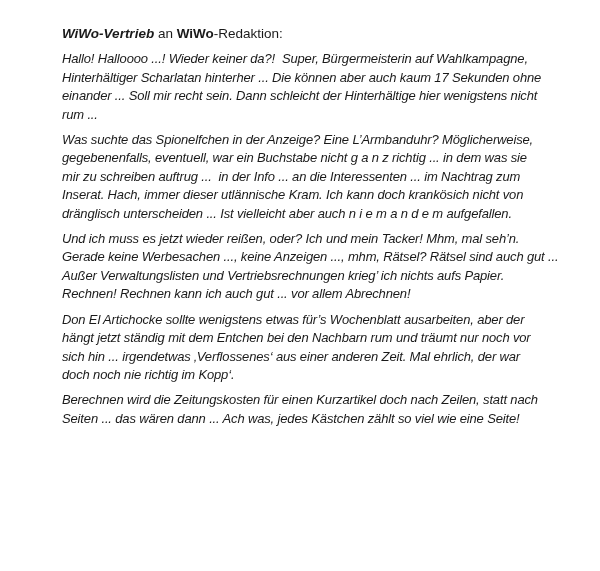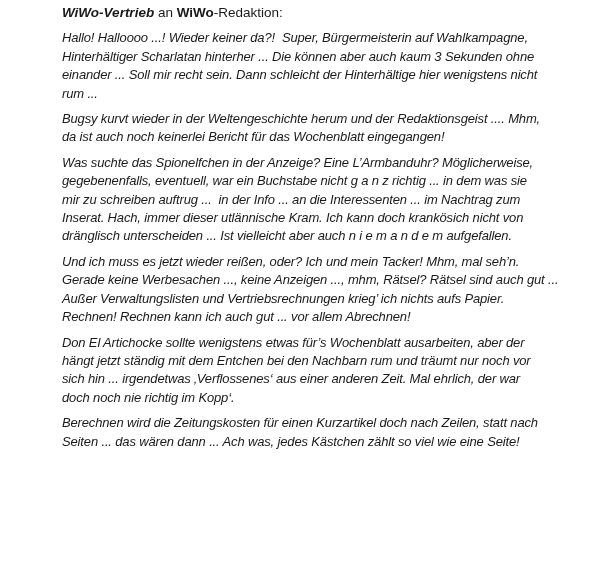--- a/index.html
+++ b/index.html
@@ -5,21 +5,21 @@
   html, body {
     margin: 0;
     padding: 0;
     background: #ffffff;
   }
   .page {
     position: relative;
     width: 600px;
     height: 571px;
     box-sizing: border-box;
-    padding: 4px 40px 0 62px;
+    padding: 25px 40px 0 62px;
     background: #ffffff;
     color: #1a1a1a;
     font-family: "Liberation Sans", sans-serif;
     overflow: hidden;
   }
   .memo-header {
     font-size: 13.5px;
     line-height: 18.4px;
     margin: 0 0 7px 0;
     white-space: pre;
@@ -41,25 +41,23 @@
   }
 </style>
 </head>
 <body>
 
 <div class="page">
   <div class="memo-header"><span class="from">WiWo-Vertrieb</span><span> an </span><span class="to">WiWo</span><span>-Redaktion:</span></div>
 
   <div class="memo-body">
     <p>Hallo! Halloooo ...! Wieder keiner da?!  Super, Bürgermeisterin auf Wahlkampagne,
-Hinterhältiger Scharlatan hinterher ... Die können aber auch kaum 3 Sekunden ohne
+Hinterhältiger Scharlatan hinterher ... Die können aber auch kaum 17 Sekunden ohne
 einander ... Soll mir recht sein. Dann schleicht der Hinterhältige hier wenigstens nicht
 rum ...</p>
-    <p>Bugsy kurvt wieder in der Weltengeschichte herum und der Redaktionsgeist .... Mhm,
-da ist auch noch keinerlei Bericht für das Wochenblatt eingegangen!</p>
     <p>Was suchte das Spionelfchen in der Anzeige? Eine L’Armbanduhr? Möglicherweise,
 gegebenenfalls, eventuell, war ein Buchstabe nicht g a n z richtig ... in dem was sie
 mir zu schreiben auftrug ...  in der Info ... an die Interessenten ... im Nachtrag zum
 Inserat. Hach, immer dieser utlännische Kram. Ich kann doch krankösich nicht von
 dränglisch unterscheiden ... Ist vielleicht aber auch n i e m a n d e m aufgefallen.</p>
     <p>Und ich muss es jetzt wieder reißen, oder? Ich und mein Tacker! Mhm, mal seh’n.
 Gerade keine Werbesachen ..., keine Anzeigen ..., mhm, Rätsel? Rätsel sind auch gut ...
 Außer Verwaltungslisten und Vertriebsrechnungen krieg’ ich nichts aufs Papier.
 Rechnen! Rechnen kann ich auch gut ... vor allem Abrechnen!</p>
     <p>Don El Artichocke sollte wenigstens etwas für’s Wochenblatt ausarbeiten, aber der

